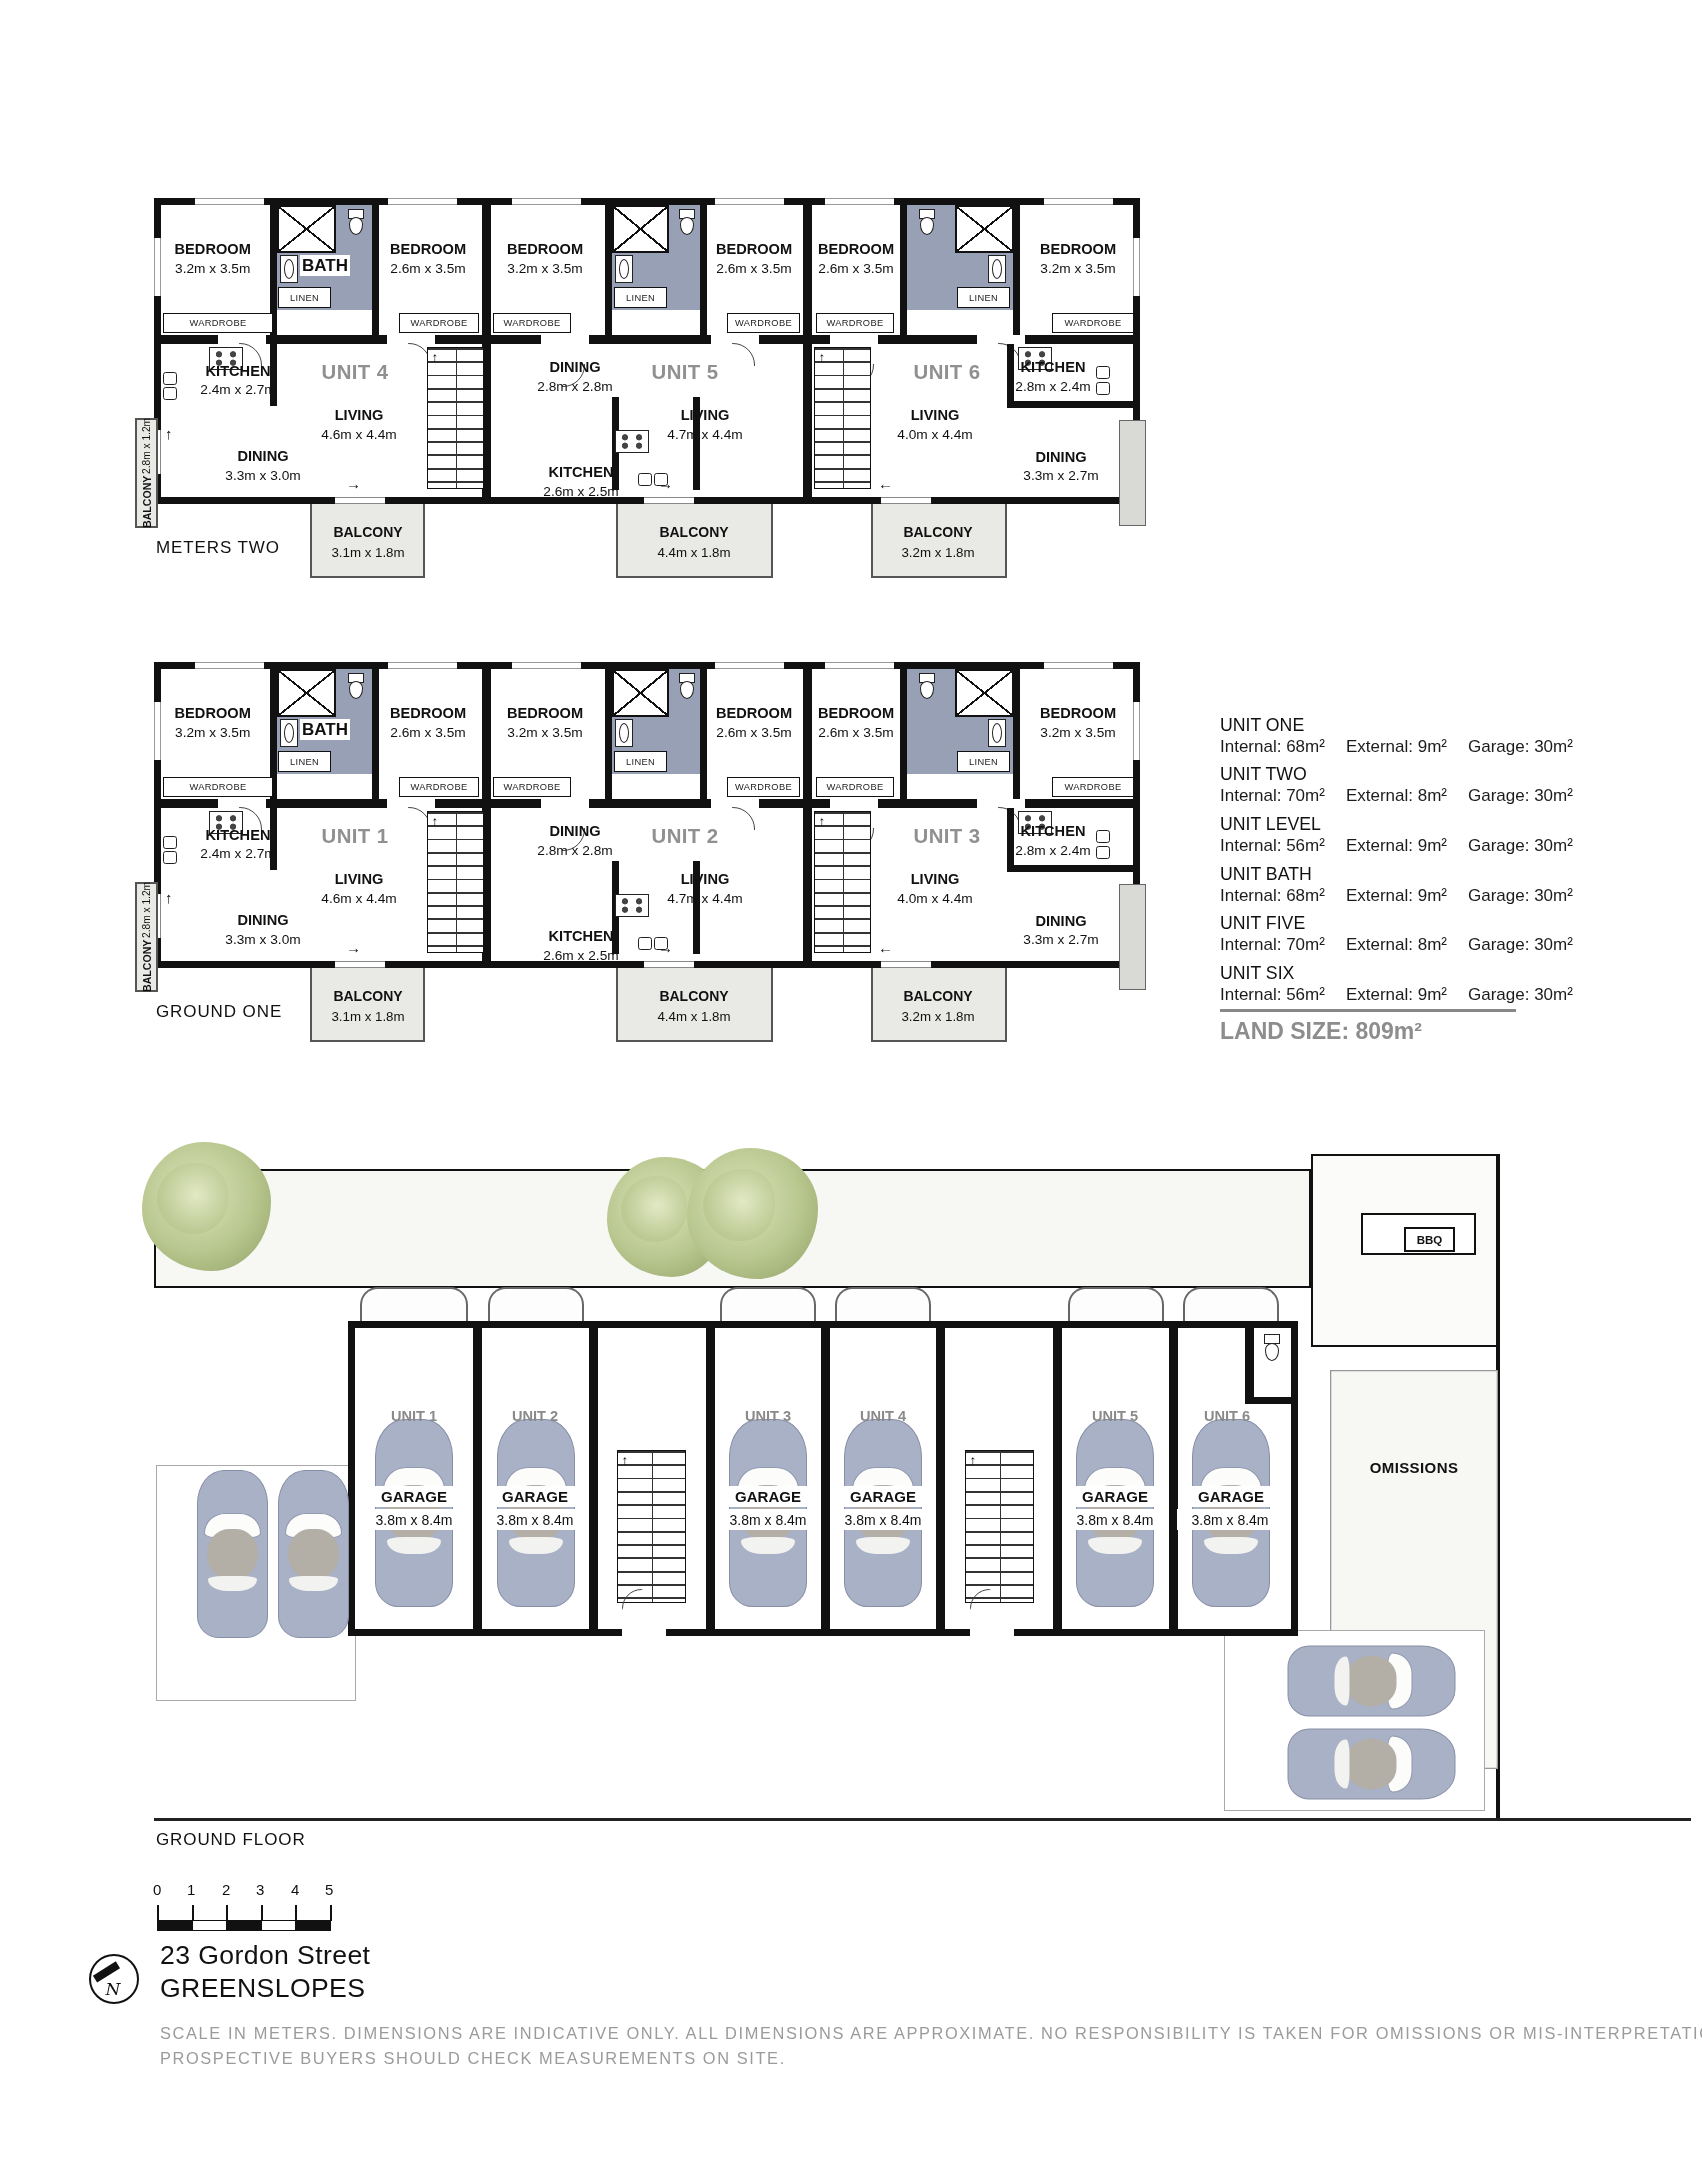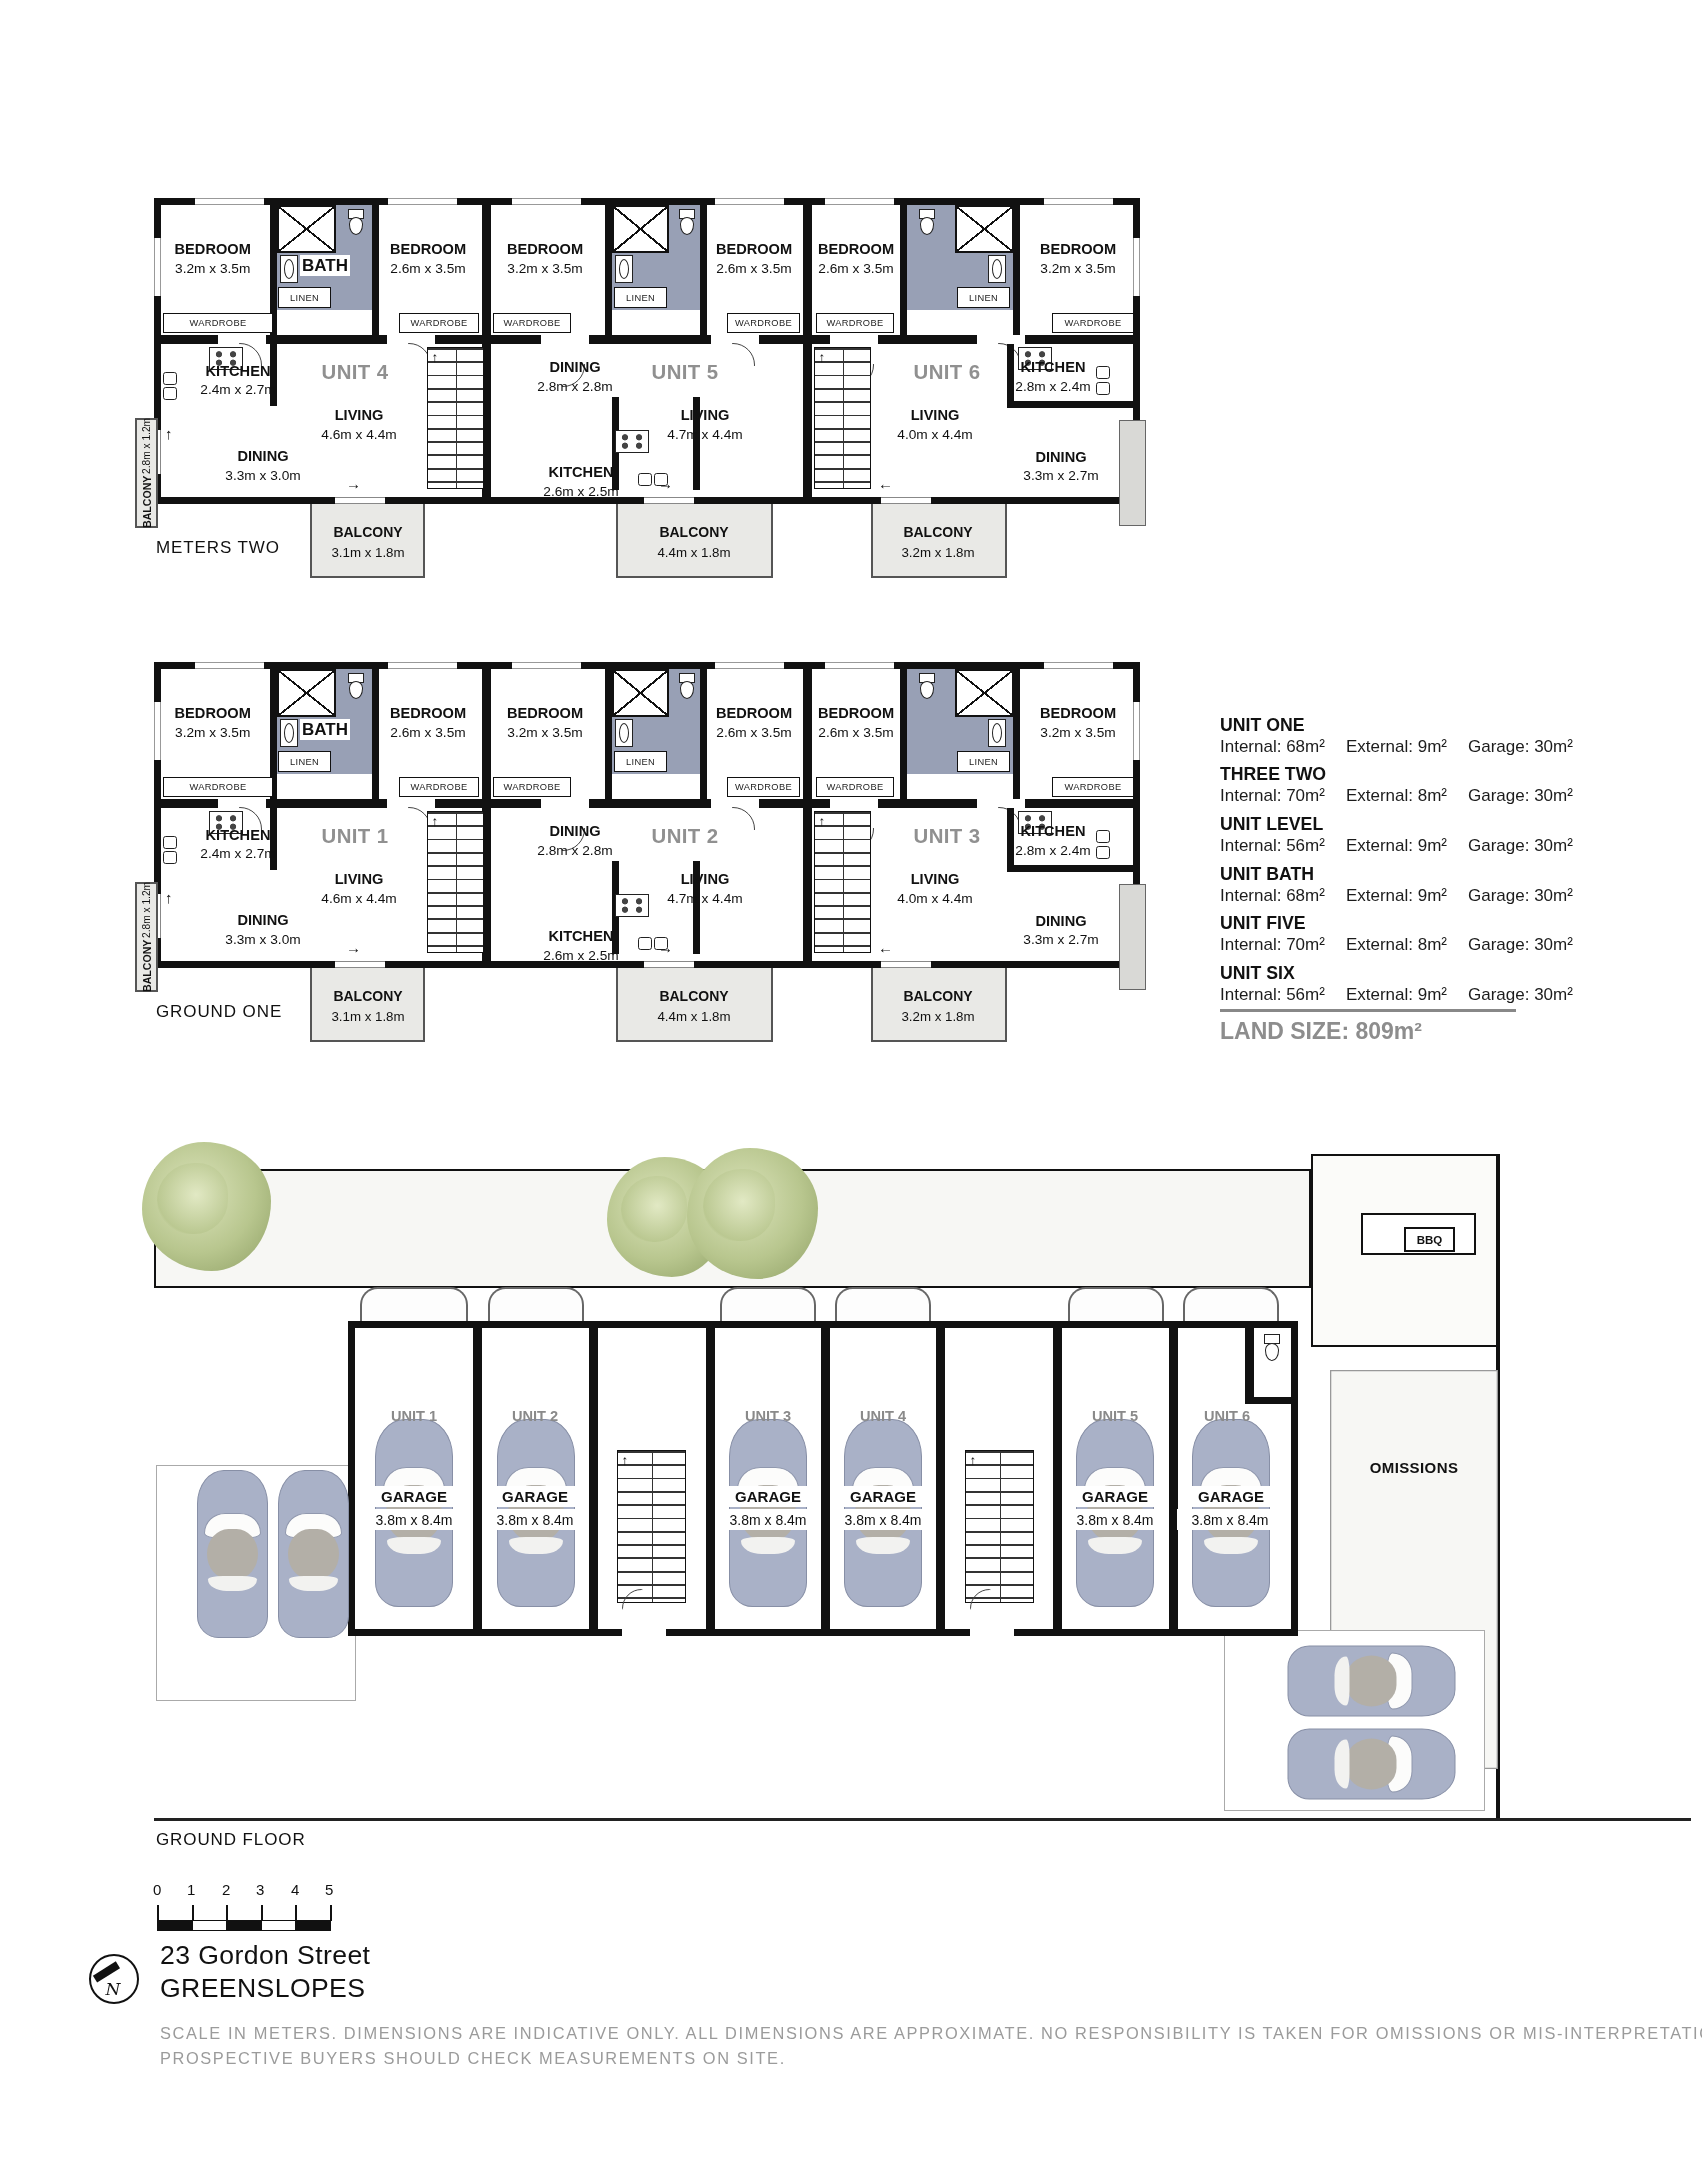--- a/index.html
+++ b/index.html
@@ -45,21 +45,21 @@
   .car{background:#a9b1c7;border:1.8px solid #878fa6;border-radius:38% 38% 30% 30%/20% 20% 13% 13%}
   .car .ws{position:absolute;left:9%;right:9%;top:25%;height:15%;background:#fcfcfb;border:0.9px solid #9098ae;
            border-radius:50% 50% 40% 40%/100% 100% 30% 30%}
   .car .cab{position:absolute;left:13%;right:13%;top:35%;height:30%;background:#b3afa7;border-radius:42%/50%}
   .car .rw{position:absolute;left:15%;right:15%;top:63%;height:9%;background:#f2f2f0;
            border-radius:40% 40% 50% 50%/30% 30% 100% 100%}
   .gbox{background:#fff;display:flex;align-items:center;justify-content:center;white-space:nowrap}
   .bump{background:#fdfdfd;border:2.2px solid #666;border-bottom:none;border-radius:17.7px 17.7px 0 0}
   .site{background:#f7f7f4;border:2.7px solid #111}
   .park{background:#fff;border:1.3px solid #aaa}
-  .sum-h{font-weight:bold;font-size:17.7px;white-space:nowrap}
+  .sum-h{font-weight:normal;font-size:17.7px;white-space:nowrap}
   .sum-b{font-size:17px;white-space:nowrap;color:#1c1c1c}
   .sum-b span{margin-right:21px}
   .vtext{writing-mode:vertical-rl;transform:rotate(180deg);display:flex;align-items:center;justify-content:center;gap:1.8px}
   .vtext div{text-align:center;white-space:nowrap}
   .disc{font-size:16.4px;color:#9b9b9b;letter-spacing:1.6px;white-space:nowrap}
 </style>
 </head>
 <body>
 
 <div id="plans">
@@ -356,21 +356,21 @@
   <div class="a" style="left:986px;top:222px;width:26.6px;height:106px;background:#d9d9d6;border:1.8px solid #666"></div>
   <div class="a lvl" style="left:23px;top:340px">GROUND ONE</div>
 </div>
 </div>
 
 <div>
   <div class="a sum-h" style="left:1220px;top:715px">UNIT ONE</div>
   <div class="a sum-b" style="left:1220px;top:737px">
     <span>Internal: 68m²</span><span>External: 9m²</span><span>Garage: 30m²</span>
   </div>
-  <div class="a sum-h" style="left:1220px;top:764px">THREE TWO</div>
+  <div class="a sum-h" style="left:1220px;top:764px">UNIT TWO</div>
   <div class="a sum-b" style="left:1220px;top:786px">
     <span>Internal: 70m²</span><span>External: 8m²</span><span>Garage: 30m²</span>
   </div>
   <div class="a sum-h" style="left:1220px;top:814px">UNIT LEVEL</div>
   <div class="a sum-b" style="left:1220px;top:836px">
     <span>Internal: 56m²</span><span>External: 9m²</span><span>Garage: 30m²</span>
   </div>
   <div class="a sum-h" style="left:1220px;top:864px">UNIT BATH</div>
   <div class="a sum-b" style="left:1220px;top:886px">
     <span>Internal: 68m²</span><span>External: 9m²</span><span>Garage: 30m²</span>

